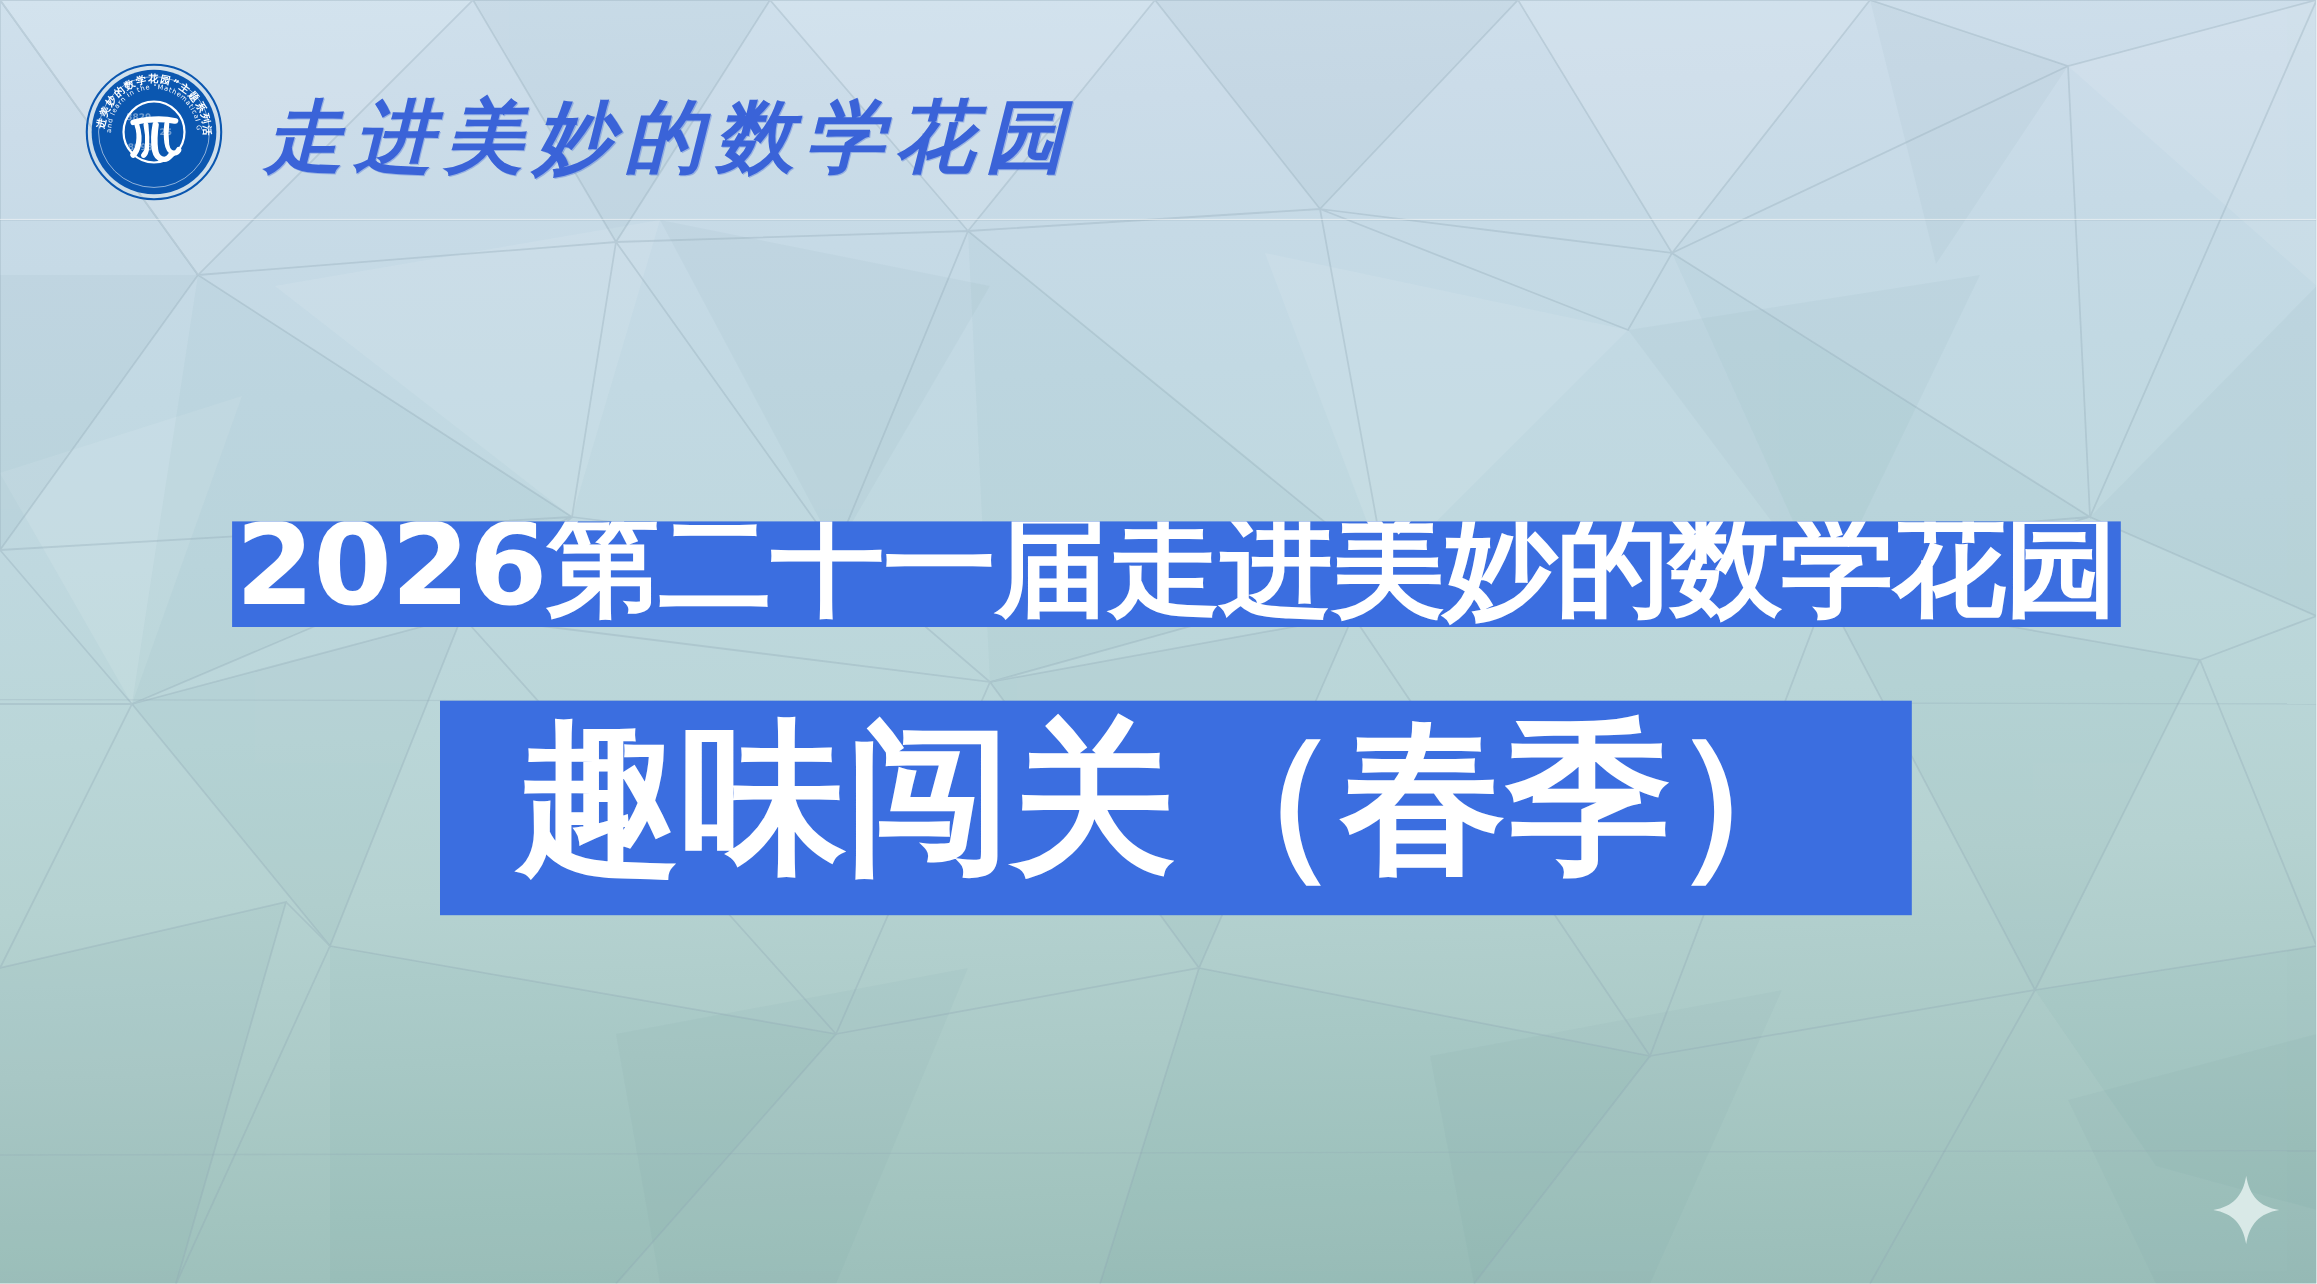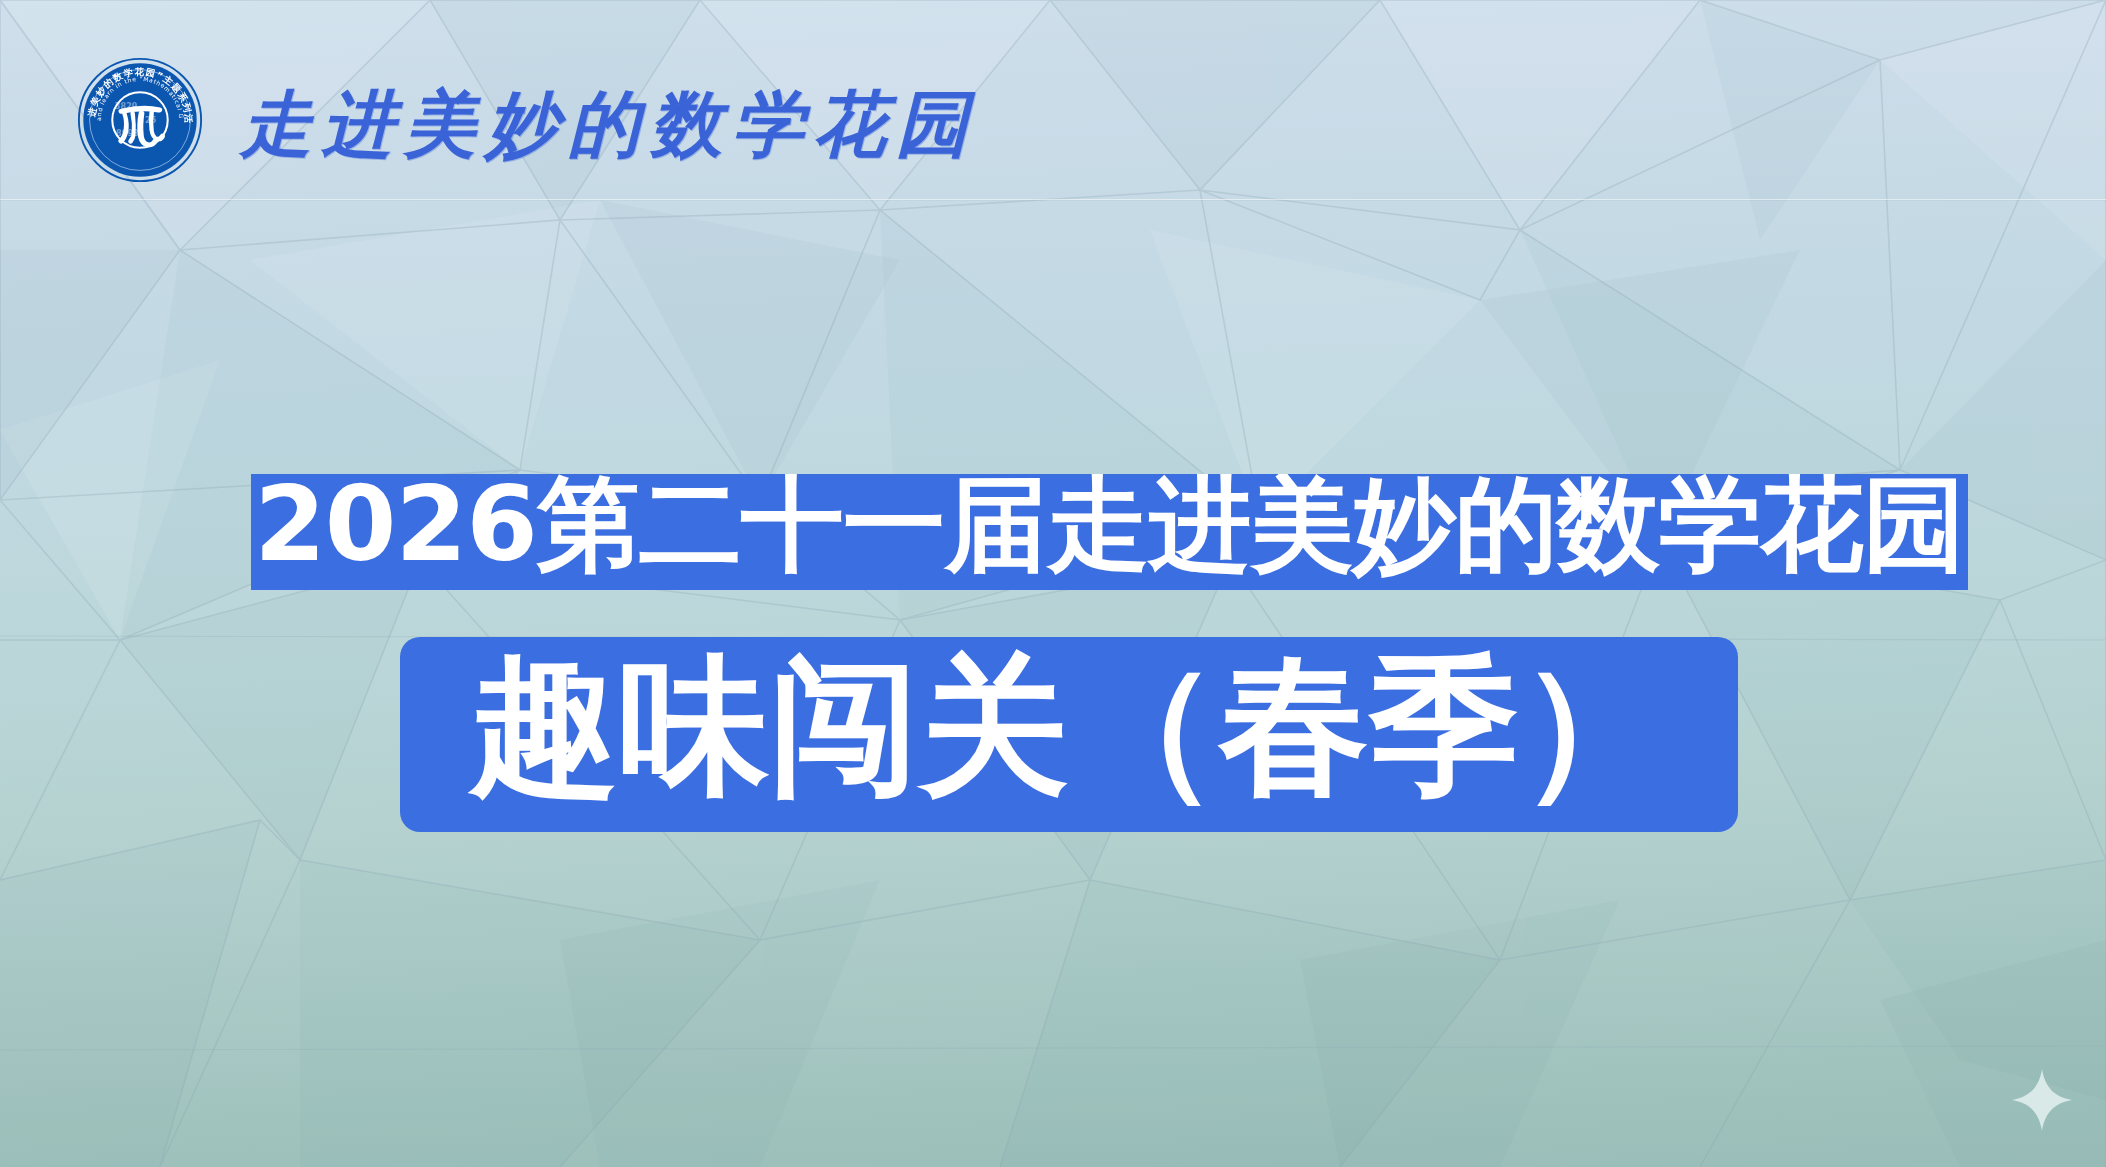--- a/index.html
+++ b/index.html
@@ -103,40 +103,38 @@
     display: flex;
     align-items: center;
     justify-content: center;
     overflow: hidden;
   }
 
   .banner-line1 {
     left: 211px;
     top: 474px;
     width: 1717px;
-    height: 116px;
+    height: 96px;
     font-size: 103px;
     letter-spacing: -1px;
     line-height: 1;
     padding-bottom: 16px;
     box-sizing: border-box;
-    margin-left: 40px;
   }
 
   .banner-line2 {
     left: 400px;
     top: 637px;
     width: 1338px;
     height: 195px;
     font-size: 150px;
     letter-spacing: 0px;
     line-height: 1;
     padding-bottom: 18px;
     box-sizing: border-box;
-    border-radius: 20px;
   }
 
   
   .sparkle {
     position: absolute;
     left: 2012px;
     top: 1069px;
     width: 60px;
     height: 62px;
   }

